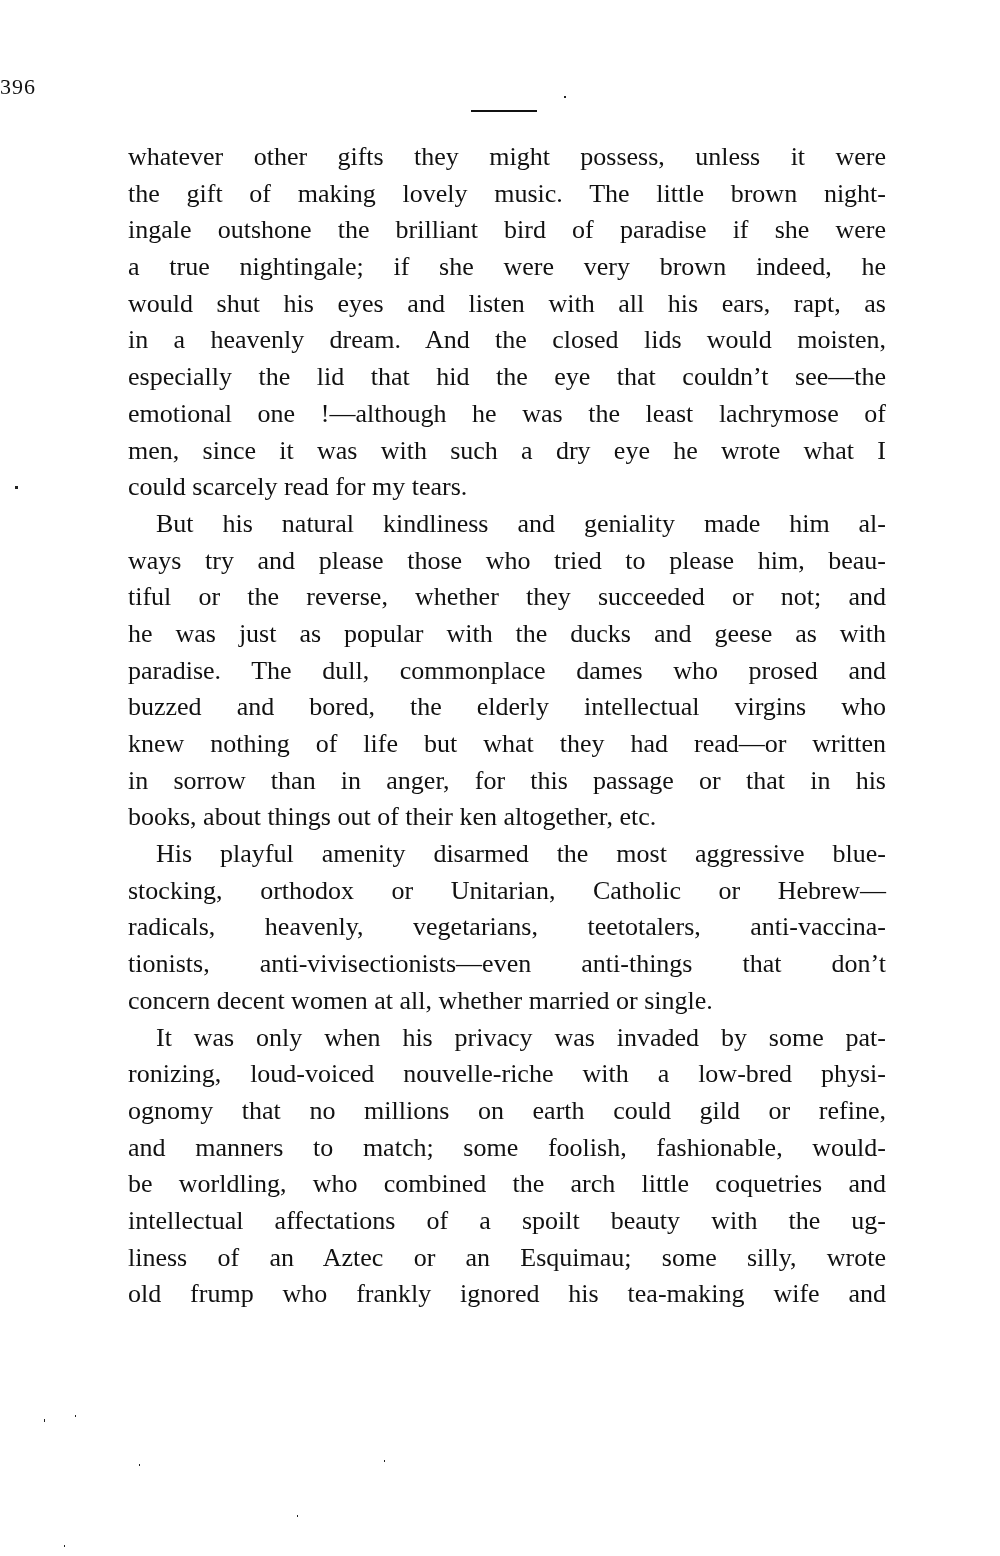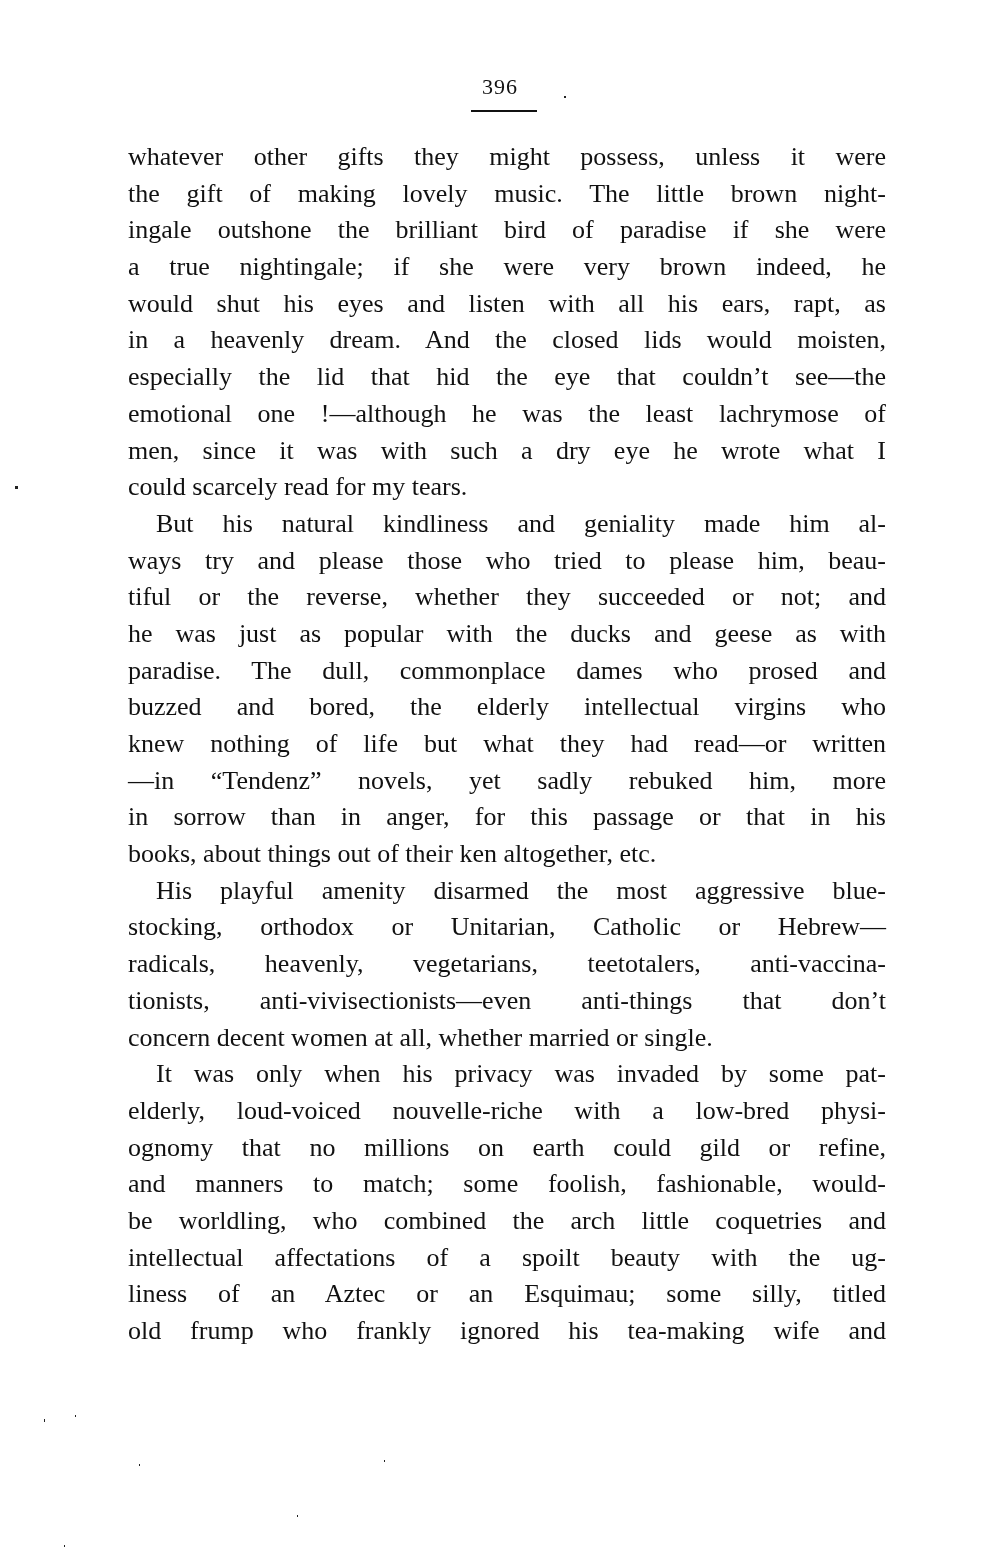--- a/index.html
+++ b/index.html
@@ -13,21 +13,20 @@
     position: relative;
     overflow: hidden;
     font-family: "Liberation Serif", "DejaVu Serif", serif;
     color: #111111;
   }
   .page-number {
     position: absolute;
     top: 74px;
     left: 0;
     width: 1000px;
-    text-align: center;
     font-size: 22px;
     letter-spacing: 1px;
   }
   .page-number-rule {
     position: absolute;
     top: 110px;
     left: 471px;
     width: 66px;
     height: 2px;
     background: #111111;
@@ -78,39 +77,38 @@
       <span class="line last">could scarcely read for my tears.</span>
     </div>
     <div>
       <span class="line indent">But his natural kindliness and geniality made him al-</span>
       <span class="line">ways try and please those who tried to please him, beau-</span>
       <span class="line">tiful or the reverse, whether they succeeded or not; and</span>
       <span class="line">he was just as popular with the ducks and geese as with</span>
       <span class="line">paradise.  The dull, commonplace dames who prosed and</span>
       <span class="line">buzzed and bored, the elderly intellectual virgins who</span>
       <span class="line">knew nothing of life but what they had read—or written</span>
-      <span class="line">—in “Tendenz” novels, yet sadly rebuked him, more</span>
       <span class="line">in sorrow than in anger, for this passage or that in his</span>
       <span class="line last">books, about things out of their ken altogether, etc.</span>
     </div>
     <div>
       <span class="line indent">His playful amenity disarmed the most aggressive blue-</span>
       <span class="line">stocking, orthodox or Unitarian, Catholic or Hebrew—</span>
       <span class="line">radicals, heavenly, vegetarians, teetotalers, anti-vaccina-</span>
       <span class="line">tionists, anti-vivisectionists—even anti-things that don’t</span>
       <span class="line last">concern decent women at all, whether married or single.</span>
     </div>
     <div>
       <span class="line indent">It was only when his privacy was invaded by some pat-</span>
-      <span class="line">elderly, loud-voiced nouvelle-riche with a low-bred physi-</span>
+      <span class="line">ronizing, loud-voiced nouvelle-riche with a low-bred physi-</span>
       <span class="line">ognomy that no millions on earth could gild or refine,</span>
       <span class="line">and manners to match; some foolish, fashionable, would-</span>
       <span class="line">be worldling, who combined the arch little coquetries and</span>
       <span class="line">intellectual affectations of a spoilt beauty with the ug-</span>
-      <span class="line">liness of an Aztec or an Esquimau; some silly, titled</span>
+      <span class="line">liness of an Aztec or an Esquimau; some silly, wrote</span>
       <span class="line">old frump who frankly ignored his tea-making wife and</span>
     </div>
   </div>
 
 <div class="speck" style="left:15px;top:486px;width:3px;height:3px;"></div>
 <div class="speck" style="left:564px;top:96px;width:2px;height:2px;"></div>
 <div class="speck" style="left:44px;top:1419px;width:1px;height:3px;"></div>
 <div class="speck" style="left:75px;top:1415px;width:1px;height:2px;"></div>
 <div class="speck" style="left:139px;top:1464px;width:1px;height:2px;"></div>
 <div class="speck" style="left:384px;top:1460px;width:1px;height:2px;"></div>

